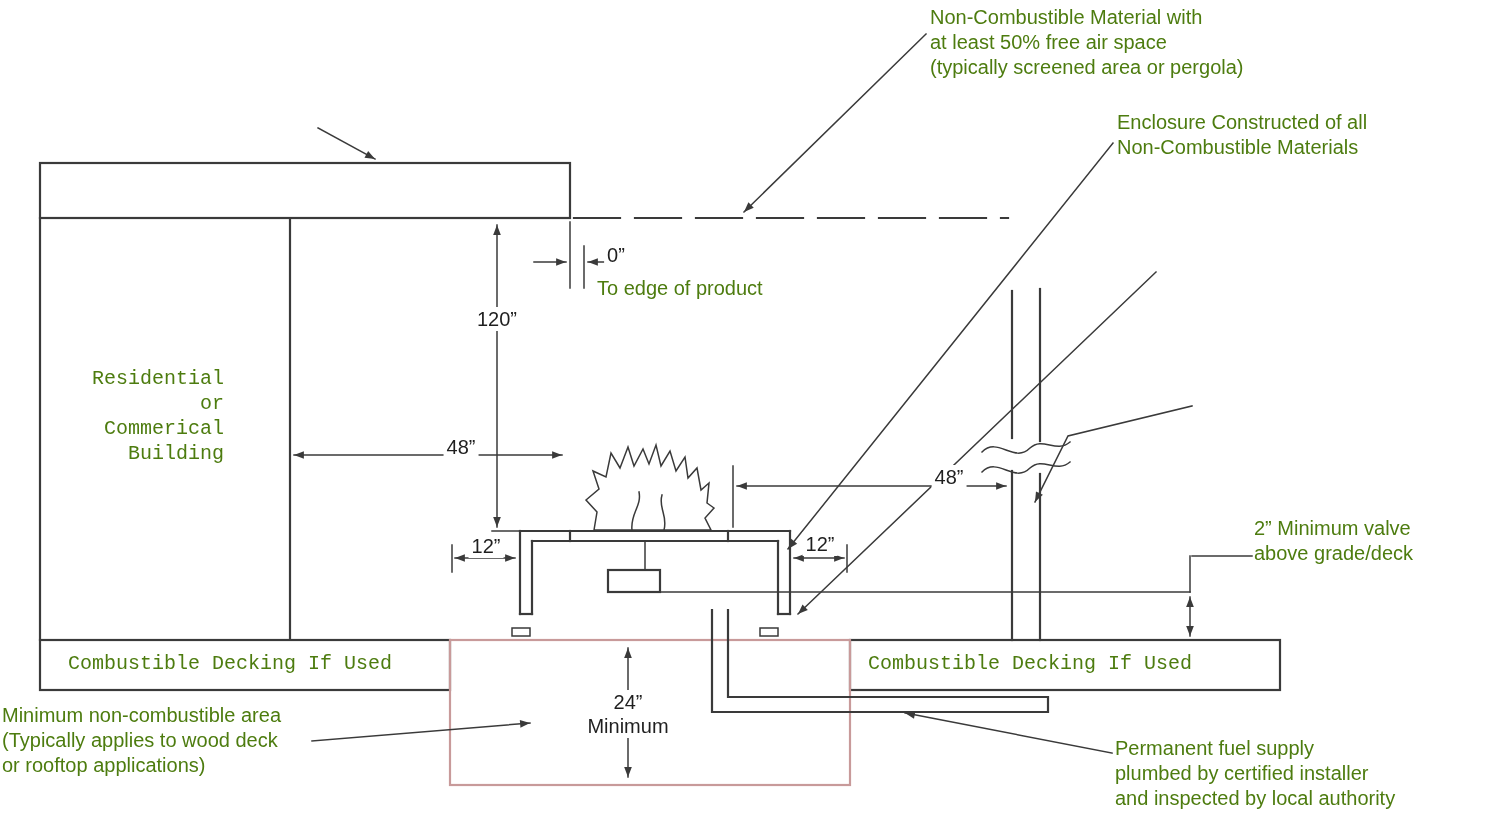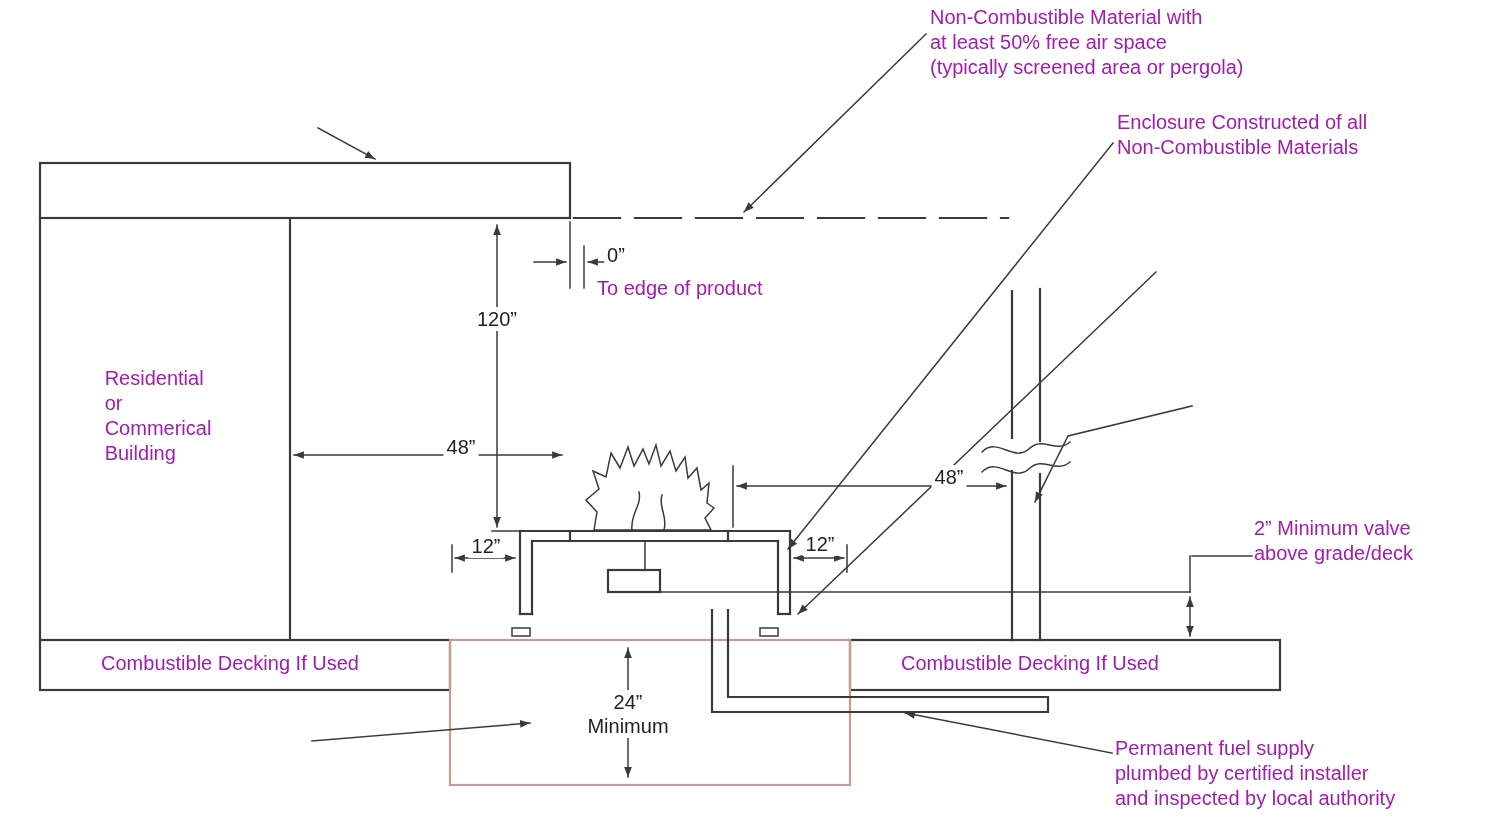--- a/index.html
+++ b/index.html
@@ -4,23 +4,23 @@
 <style>
   * { margin:0; padding:0; box-sizing:border-box; }
   html,body { background:#ffffff; }
   #stage {
     position:relative; width:1487px; height:820px; background:#fff; overflow:hidden;
     font-family:"Liberation Sans", sans-serif; color:#1f1f1f;
   }
   #diagram-svg { position:absolute; left:0; top:0; }
   .lbl {
     position:absolute; white-space:pre-line;
-    font-size:20px; line-height:25px; color:#a21caf;
+    font-size:20px; line-height:25px; color:#4d7c0f;
   }
-  .center { text-align:left; transform:translateX(-50%); }
+  .center { text-align:right; transform:translateX(-50%);font-family:Liberation Mono, monospace; }
   .dim {
     position:absolute; transform:translate(-50%,-50%);
     background:#fff; padding:0 3px;
     font-size:20px; line-height:24px; color:#1f1f1f;
     white-space:pre-line; text-align:center;
   }
   .s { stroke:var(--line_color,#3a3a3a); fill:none; stroke-width:2.2px; stroke-linecap:square; }
   .t { stroke-width:1.5px; }
   .pink { stroke:var(--noncombustible_outline,#c89a9a); }
   #arrhead { fill:var(--line_color,#3a3a3a); stroke:none; }
@@ -157,20 +157,23 @@
 
   <div class="lbl center" style="left:158px; top:366px">Residential
 or
 Commerical
 Building</div>
 
   <div class="lbl center" style="left:230px; top:651px">Combustible Decking If Used</div>
 
   <div class="lbl center" style="left:1030px; top:651px">Combustible Decking If Used</div>
 
+  <div class="lbl" style="left:2px; top:703px">Minimum non-combustible area
+(Typically applies to wood deck
+or rooftop applications)</div>
 
   <div class="lbl" style="left:1115px; top:736px">Permanent fuel supply
 plumbed by certified installer
 and inspected by local authority</div>
 
   <div class="dim" style="left:616px; top:255px">0”</div>
 
   <div class="lbl" style="left:597px; top:276px">To edge of product</div>
 
   <div class="dim" style="left:497px; top:319px">120”</div>

